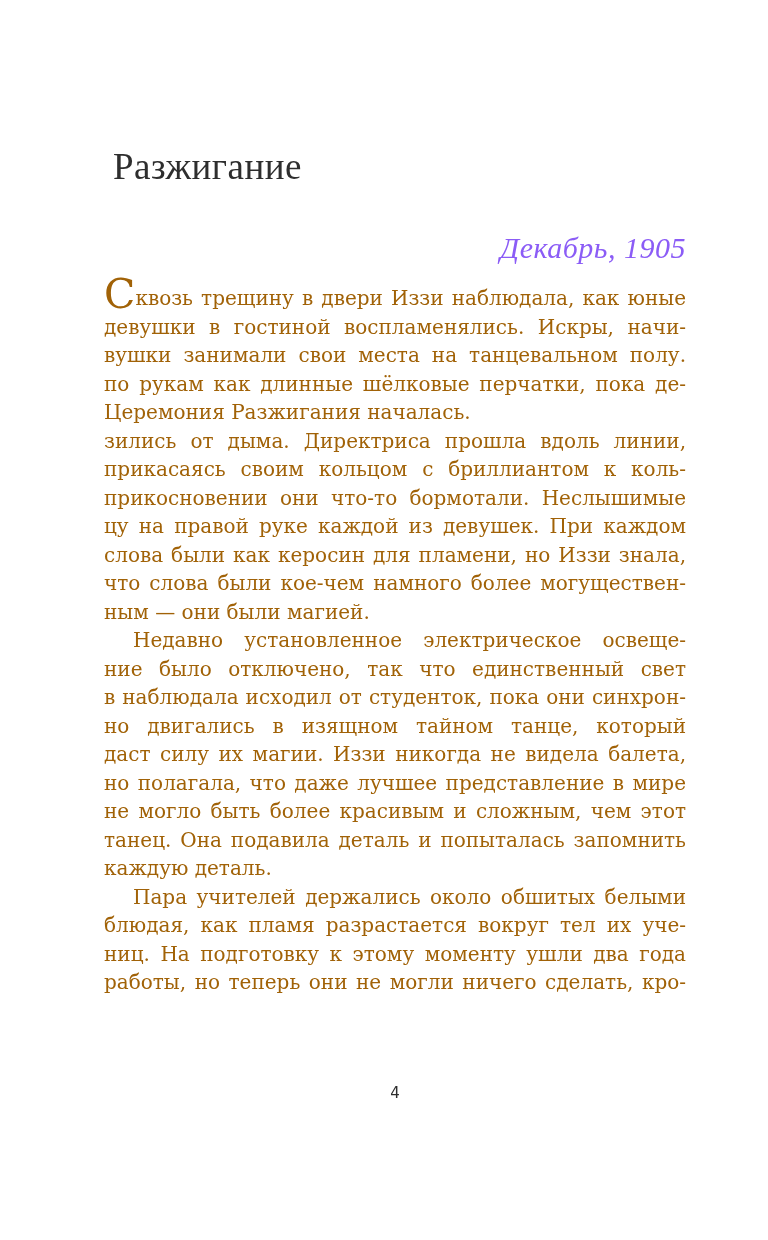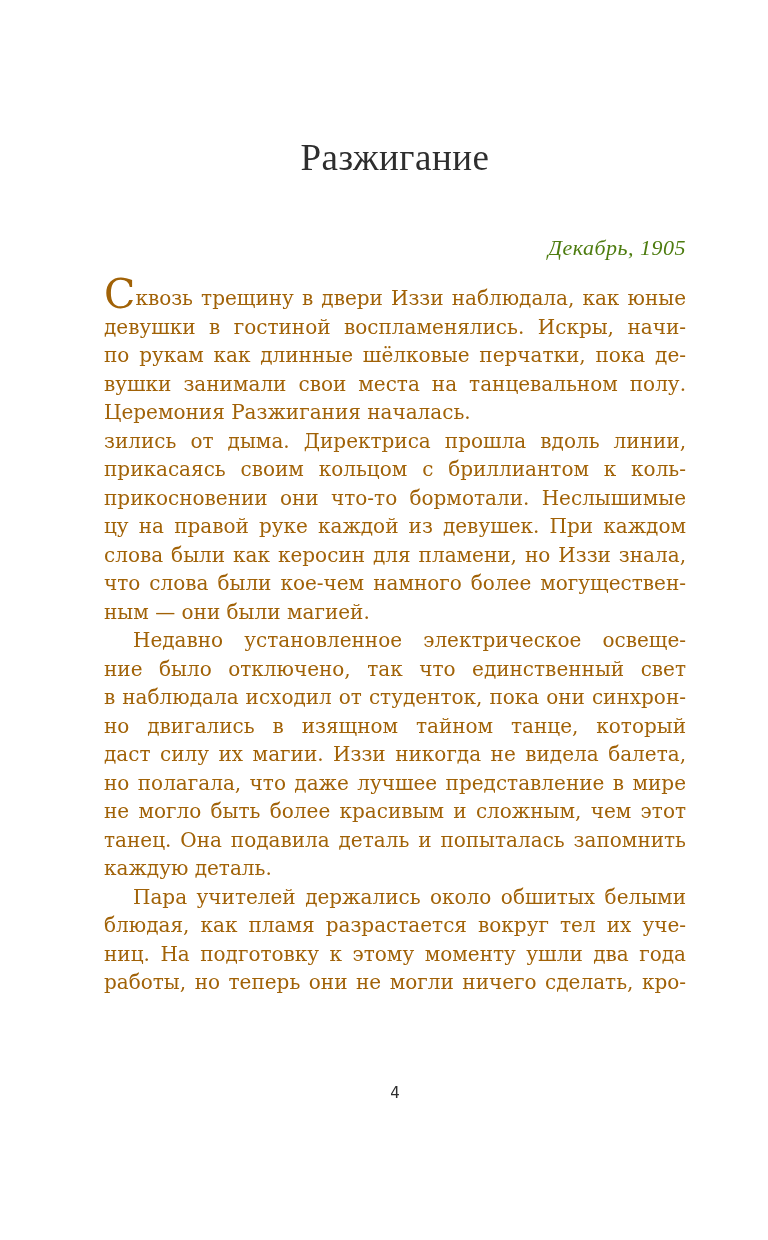--- a/index.html
+++ b/index.html
@@ -17,41 +17,40 @@
   .page {
     position: absolute;
     inset: 0;
     background: #ffffff;
   }
   .chapter-title {
     position: absolute;
     left: 104px;
     top: 136px;
     width: 582px;
-    margin: 0;
-    text-align: center;
+    margin: 9px;
     font-family: "Liberation Serif", serif;
     font-weight: 400;
     font-size: 37px;
     line-height: 44px;
     letter-spacing: 0.5px;
     color: #2e2e2e;
   }
   .dateline {
     position: absolute;
     left: 104px;
     top: 234px;
     width: 582px;
     text-align: right;
     font-family: "Liberation Serif", serif;
     font-style: italic;
-    font-size: 22px;
+    font-size: 30px;
     line-height: 28px;
     letter-spacing: 0.5px;
-    color: #4d7c0f;
+    color: #8b5cf6;
   }
   .body-text {
     position: absolute;
     left: 104px;
     top: 284px;
     width: 582px;
     font-size: 20px;
     line-height: 28.5px;
     color: #a16207;
   }
@@ -88,22 +87,22 @@
 <body>
 
 <div class="page">
   <h1 class="chapter-title">Разжигание</h1>
 
   <div class="dateline">Декабрь, 1905</div>
 
   <div class="body-text">
       <div class="line"><span class="dropcap">С</span>квозь трещину в двери Иззи наблюдала, как юные</div>
       <div class="line">девушки в гостиной воспламенялись. Искры, начи-</div>
+      <div class="line">вушки занимали свои места на танцевальном полу.</div>
       <div class="line">по рукам как длинные шёлковые перчатки, пока де-</div>
-      <div class="line">вушки занимали свои места на танцевальном полу.</div>
       <div class="line last">Церемония Разжигания началась.</div>
       <div class="line">зились от дыма. Директриса прошла вдоль линии,</div>
       <div class="line">прикасаясь своим кольцом с бриллиантом к коль-</div>
       <div class="line">прикосновении они что-то бормотали. Неслышимые</div>
       <div class="line">цу на правой руке каждой из девушек. При каждом</div>
       <div class="line">слова были как керосин для пламени, но Иззи знала,</div>
       <div class="line">что слова были кое-чем намного более могуществен-</div>
       <div class="line last">ным — они были магией.</div>
       <div class="line indent">Недавно установленное электрическое освеще-</div>
       <div class="line">ние было отключено, так что единственный свет</div>

